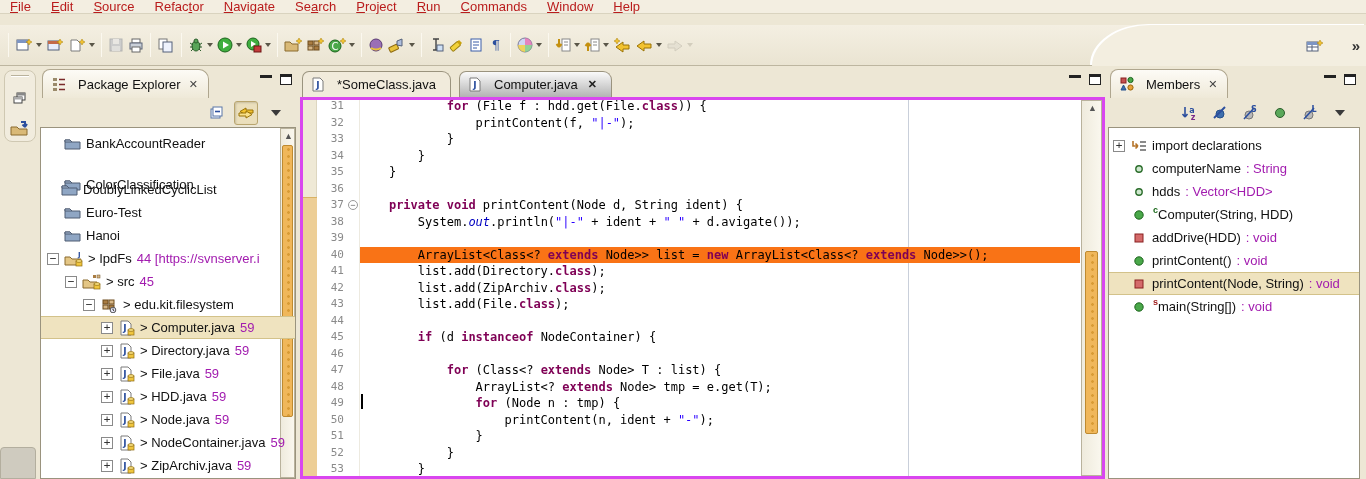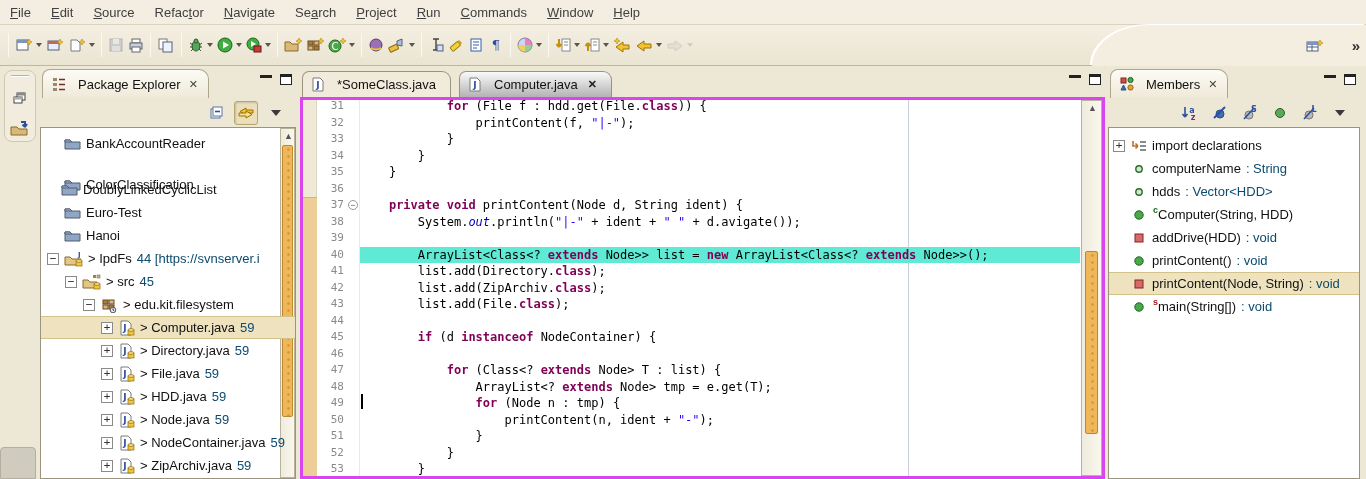--- a/index.html
+++ b/index.html
@@ -1,20 +1,20 @@
 <!DOCTYPE html>
 <html><head>
 <meta charset="utf-8">
 <style>
   html,body{margin:0;padding:0;width:1366px;height:479px;overflow:hidden;
     font-family:"Liberation Sans",sans-serif;background:#EDE7D5;}
   *{box-sizing:border-box;}
   
-  .menubar{position:absolute;left:0;top:0;width:1366px;height:25px;background:#F3EEE1;
-    border-bottom:1px solid #D9D3BF;display:flex;align-items:center;font-size:13px;color:#404040;}
+  .menubar{position:absolute;left:0;top:0;width:1366px;height:14px;background:#F3EEE1;
+    border-bottom:1px solid #D9D3BF;display:flex;align-items:center;font-size:13px;color:#b91c1c;}
   .mitem{padding:3px 10px;cursor:default;}
   .mitem u{text-decoration:underline;}
   
   .toolbar{position:absolute;left:0;top:25px;width:1366px;height:41px;
     background:linear-gradient(#F4EFE2,#EAE4D2);border-bottom:1px solid #BDB6A0;
     display:flex;align-items:center;padding:0 4px;}
   .swoosh{position:absolute;left:1092px;top:0;width:274px;height:41px;background:#F3EEE0;
     border-top-left-radius:60px 42px;box-shadow:-2px -1px 0 #FFFFFF;}
   .tgroup{display:flex;align-items:center;position:relative;}
   .tsep{width:1px;height:24px;background:#C3BCA4;border-right:1px solid #FBF8EF;margin:0 4px;}
@@ -46,21 +46,21 @@
   .btn-min{width:12px;height:10px;border-top:3px solid #222;margin-top:1px;}
   .btn-max{width:12px;height:11px;border:1px solid #222;border-top:3px solid #222;background:#fff;}
   .vtoolbar{height:29px;display:flex;align-items:center;justify-content:flex-end;gap:6px;padding-right:8px;}
   .vtbtn{width:24px;height:24px;display:flex;align-items:center;justify-content:center;border-radius:3px;}
   .vtbtn.toggled{background:#EBDFBC;border:1px solid #B9A56E;box-shadow:inset 1px 1px 2px rgba(0,0,0,.15);}
   .menu-tri{width:0;height:0;border-left:5px solid transparent;border-right:5px solid transparent;border-top:6px solid #3a3a3a;}
   .vcontent{flex:1;background:#fff;border:1px solid #9A937E;position:relative;overflow:hidden;}
   
   .trow{position:absolute;left:0;width:100%;height:23px;display:flex;align-items:center;font-size:13px;color:#111;white-space:nowrap;}
   .trow.sel{background:#EFE3BF;border-top:1px solid #D3C28A;border-bottom:1px solid #D3C28A;}
-  .suffix{color:#0c4a6e;margin-left:5px;}
+  .suffix{color:#a21caf;margin-left:5px;}
   .expbox{width:12px;height:12px;border:1px solid #8a8a8a;background:#fff;display:inline-flex;align-items:center;justify-content:center;
     font-size:11px;line-height:10px;color:#333;margin-right:5px;flex:none;font-family:"DejaVu Sans Mono",monospace;}
   .ticon{margin-right:5px;flex:none;display:inline-flex;}
   .badge{font-size:9px;font-weight:bold;position:relative;top:-5px;margin-left:1px;}
   
   .sbtrack{position:absolute;width:15px;background:linear-gradient(90deg,#EFEBDD,#FAF7EE);border:1px solid #B9B29C;}
   .sbthumb{position:absolute;left:1px;width:11px;background:#F0B75A;border:1px solid #BE8A30;border-radius:2px;
     background-image:radial-gradient(circle at 50% 50%, #D89B35 1.1px, rgba(0,0,0,0) 1.6px);background-size:11px 7px;}
   .sbarrow{position:absolute;left:3px;font-size:9px;color:#555;}
   
@@ -75,21 +75,21 @@
   .rangebar{position:absolute;left:0;width:14px;background:#EDCE96;border-top:1px solid #D9B264;}
   .numcol{position:absolute;left:14px;top:0;width:30px;height:100%;background:#FFFFFF;}
   .lnum{position:absolute;right:3px;width:27px;text-align:right;font-family:"DejaVu Sans Mono",monospace;
     font-size:11px;color:#8a8a8a;line-height:16.5px;}
   .foldcol{position:absolute;left:44px;top:0;width:13px;height:100%;background:#fff;border-right:1px solid #EDEAE0;}
   .foldmark{position:absolute;left:1px;width:10px;height:10px;border:1px solid #999;border-radius:50%;background:#fff;
     color:#555;font-size:9px;line-height:8px;text-align:center;}
   .codearea{position:absolute;left:57px;top:0;right:22px;height:100%;background:#fff;}
   .cline{position:absolute;left:0;width:100%;height:16.5px;line-height:16.5px;white-space:pre;
     font-family:"DejaVu Sans Mono",monospace;font-size:12px;color:#000;}
-  .cline.cur{background:#5eead4;}
+  .cline.cur{background:#f97316;}
   .tok-k{color:#7F0055;font-weight:bold;}
   .tok-s{color:#2A00FF;}
   .tok-f{color:#0000C0;font-style:italic;}
   .printmargin{position:absolute;top:0;height:100%;width:1px;background:#C9CFDA;}
   .caret{position:absolute;width:2px;height:15px;background:#000;}
   
   .micon{width:18px;display:inline-flex;justify-content:center;margin-right:4px;flex:none;}
 </style>
 </head>
 <body>

